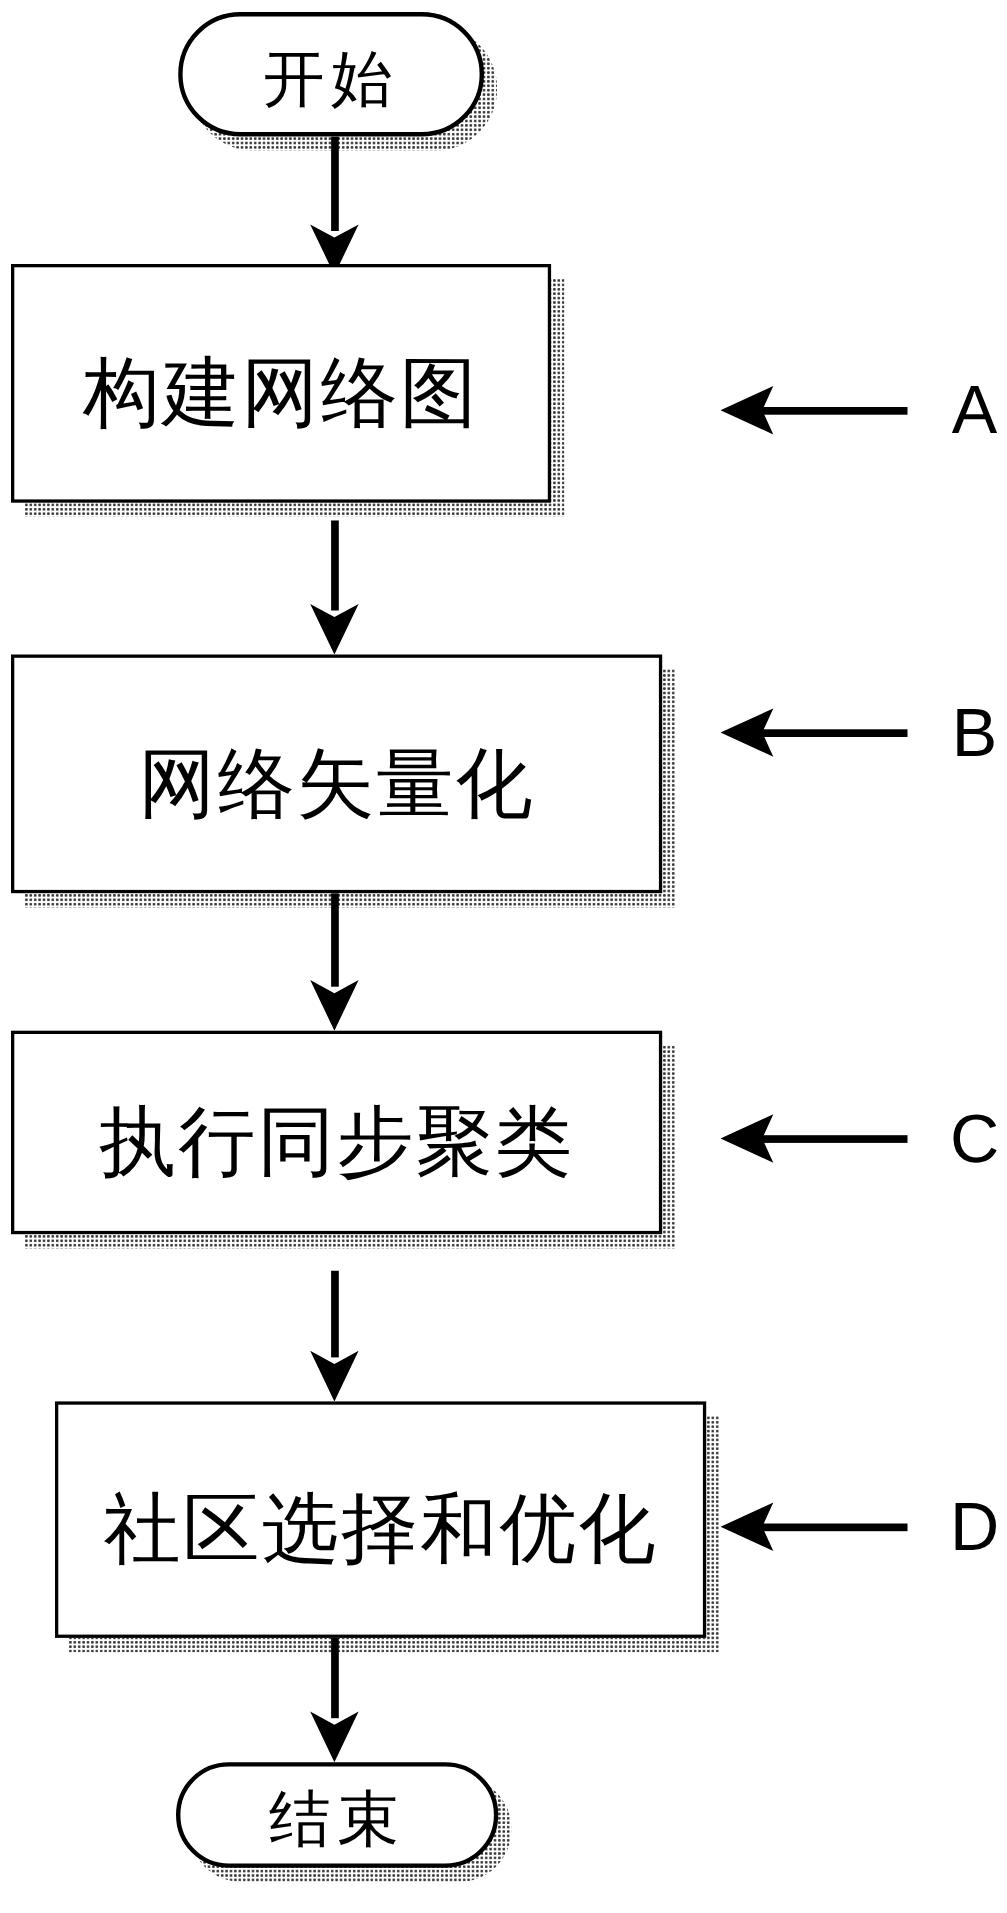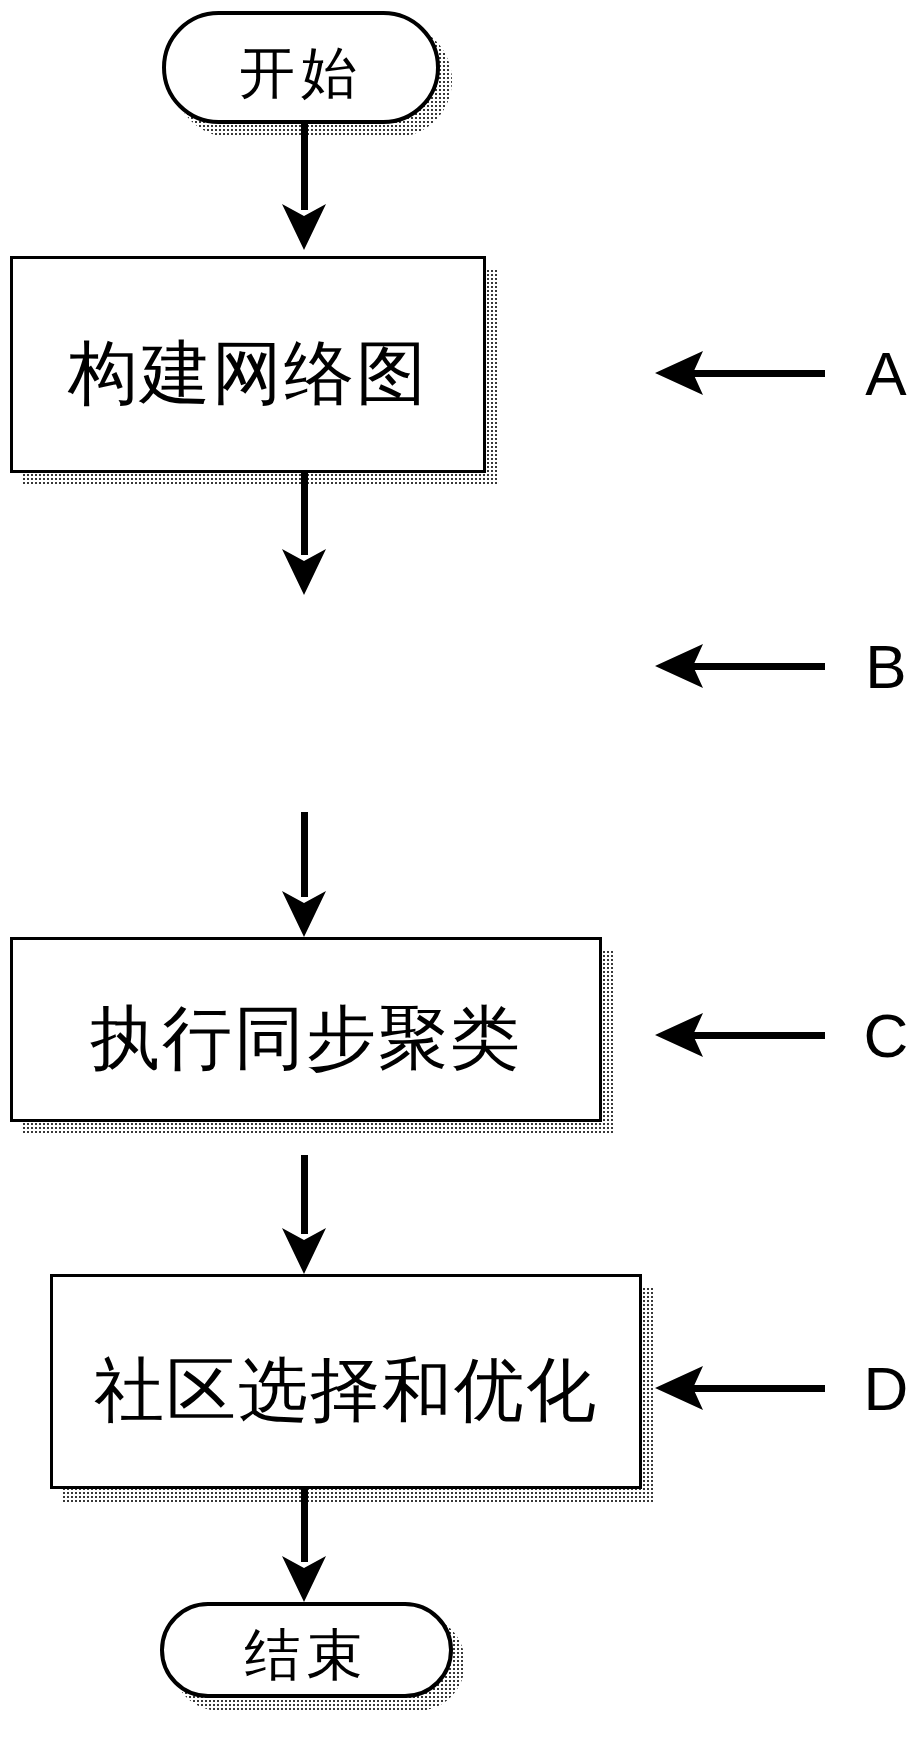--- a/index.html
+++ b/index.html
@@ -43,32 +43,38 @@
     <div class="shape terminator">
       <span class="term-label">开始</span>
     </div>
   </div>
 
   <svg class="connector" style="left:278px;top:124px;" width="52" height="126" viewBox="0 0 52 126">
     <rect x="23" y="0" width="7" height="86" fill="#000"></rect>
     <polygon points="26,126 4,80 26,92 48,80" fill="#000"></polygon>
   </svg>
 
-  <div class="node-wrap" style="left:10px;top:256px;width:476px;height:217px;">
+  <div class="node-wrap" style="left:10px;top:240px;width:476px;height:217px;padding-left:15px;">
     <div class="shadow"></div>
     <div class="shape">
       <span class="proc-label">构建网络图</span>
     </div>
   </div>
 
   <svg class="connector" style="left:278px;top:473px;" width="52" height="122" viewBox="0 0 52 122">
     <rect x="23" y="0" width="7" height="82" fill="#000"></rect>
     <polygon points="26,122 4,76 26,88 48,76" fill="#000"></polygon>
   </svg>
 
+  <div class="node-wrap" style="left:10px;top:595px;width:592px;height:217px;">
+    <div class="shadow"></div>
+    <div class="shape">
+      <span class="proc-label">网络矢量化</span>
+    </div>
+  </div>
 
   <svg class="connector" style="left:278px;top:812px;" width="52" height="125" viewBox="0 0 52 125">
     <rect x="23" y="0" width="7" height="85" fill="#000"></rect>
     <polygon points="26,125 4,79 26,91 48,79" fill="#000"></polygon>
   </svg>
 
   <div class="node-wrap" style="left:10px;top:937px;width:592px;height:185px;">
     <div class="shadow"></div>
     <div class="shape">
       <span class="proc-label">执行同步聚类</span>

